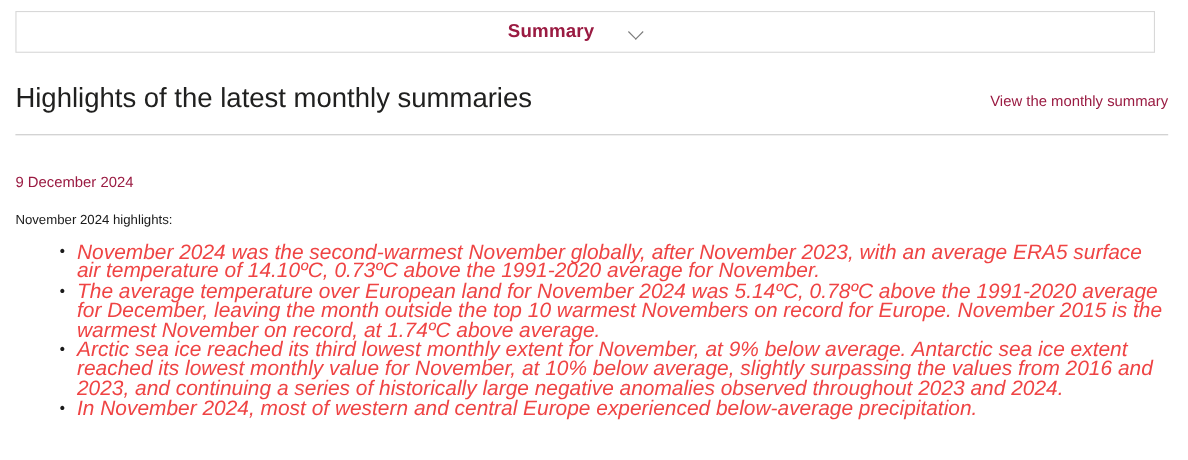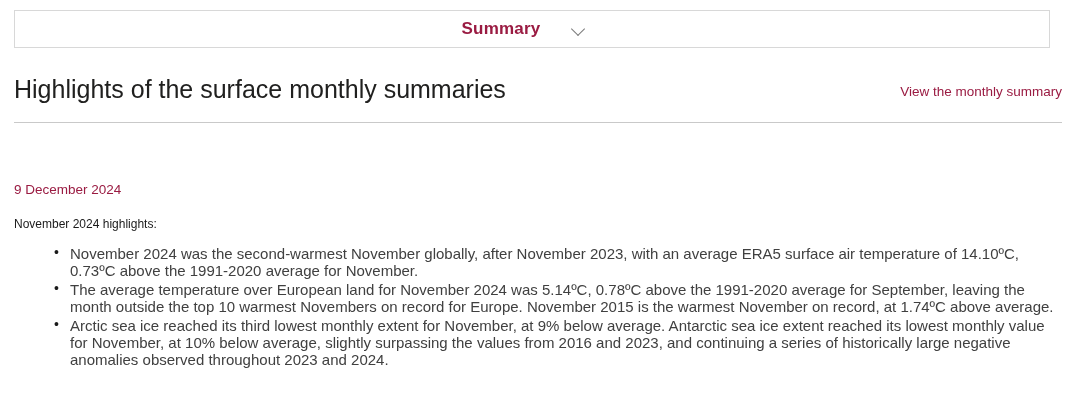--- a/index.html
+++ b/index.html
@@ -100,44 +100,44 @@
     height: 1px;
     background: #c9c9c9;
   }
 
   
   .body-block {
     position: absolute;
     left: 14px;
     top: 158px;
     width: 1048px;
-    margin-top: 24px;
   }
   .entry-date {
     color: #9a1b42;
     font-size: 13.5px;
     margin: 0 0 20px 0;
   }
   .entry-lead {
     font-size: 12px;
     color: #1a1a1a;
     margin: 0 0 14px 0;
   }
   ul.bullets {
     margin: 0;
     padding-left: 40px;
     list-style: none;
   }
   ul.bullets li {
     position: relative;
-    font-size: 15px;
+    font-size: 19px;
     line-height: 17.4px;
-    color: #404040;
+    color: #ef4444;
     margin-bottom: 1px;
     padding-left: 16px;
+    font-style: italic;
   }
   ul.bullets li::before {
     content: "\2022";
     position: absolute;
     left: 0;
     top: -1px;
     font-size: 14px;
     color: #1a1a1a;
   }
 </style>
@@ -147,28 +147,29 @@
 <div class="page">
 
   <div class="summary-bar">
     <div class="summary-bar-inner">
       <span class="summary-label">Summary</span>
       <span class="chev"></span>
     </div>
   </div>
 
   <div class="head-row">
-    <h1 class="page-title">Highlights of the surface monthly summaries</h1>
+    <h1 class="page-title">Highlights of the latest monthly summaries</h1>
     <a class="view-link" href="#">View the monthly summary</a>
   </div>
   <div class="rule"></div>
 
   <div class="body-block">
     <div class="entry-date">9 December 2024</div>
     <p class="entry-lead">November 2024 highlights:</p>
     <ul class="bullets">
       <li>November 2024 was the second-warmest November globally, after November 2023, with an average ERA5 surface air temperature of 14.10ºC, 0.73ºC above the 1991-2020 average for November.</li>
-      <li>The average temperature over European land for November 2024 was 5.14ºC, 0.78ºC above the 1991-2020 average for September, leaving the month outside the top 10 warmest Novembers on record for Europe. November 2015 is the warmest November on record, at 1.74ºC above average.</li>
+      <li>The average temperature over European land for November 2024 was 5.14ºC, 0.78ºC above the 1991-2020 average for December, leaving the month outside the top 10 warmest Novembers on record for Europe. November 2015 is the warmest November on record, at 1.74ºC above average.</li>
       <li>Arctic sea ice reached its third lowest monthly extent for November, at 9% below average. Antarctic sea ice extent reached its lowest monthly value for November, at 10% below average, slightly surpassing the values from 2016 and 2023, and continuing a series of historically large negative anomalies observed throughout 2023 and 2024.</li>
+      <li>In November 2024, most of western and central Europe experienced below-average precipitation.</li>
     </ul>
   </div>
 
 </div>
 
 </body></html>

